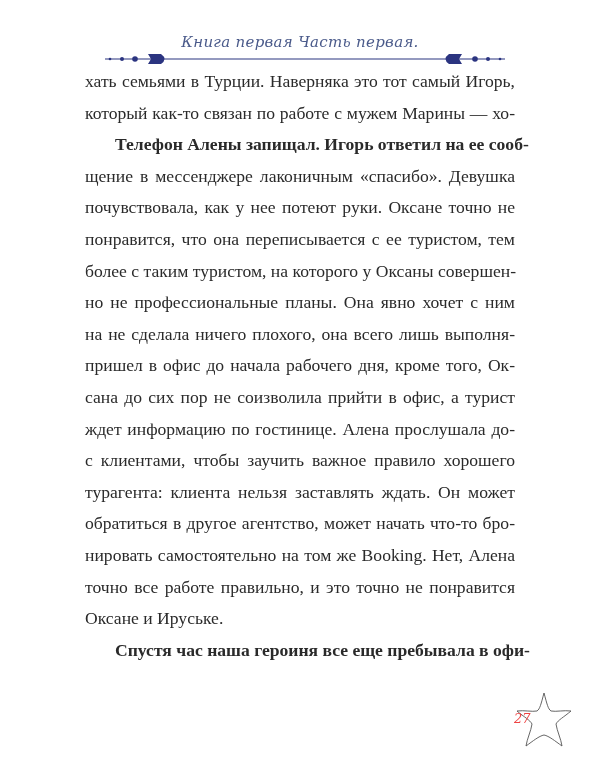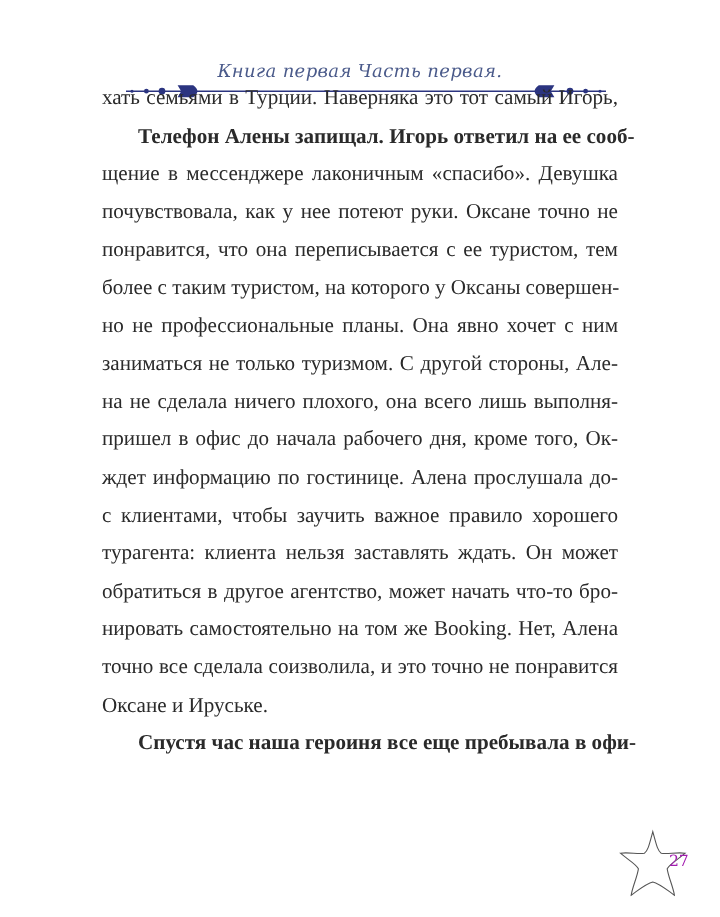--- a/index.html
+++ b/index.html
@@ -1,37 +1,37 @@
 <!DOCTYPE html>
 <html><head>
 <meta charset="utf-8">
 <style>
   html, body { margin: 0; padding: 0; }
   body {
     width: 600px; height: 764px; background: #ffffff; position: relative; overflow: hidden;
     font-family: "Liberation Serif", "DejaVu Serif", serif; color: #2a2a2a;
   }
-  .header { position: absolute; left: 0; top: 17px; width: 600px; height: 70px; }
+  .header { position: absolute; left: 0; top: 0; width: 600px; height: 70px; }
   .running-head {
     position: absolute; left: 0; width: 600px; top: 33px; text-align: center;
     font-family: "DejaVu Serif", serif; font-style: italic; font-size: 15px;
     color: #4a5a8a; letter-spacing: 0.3px;
   }
   .ornament { position: absolute; left: 105px; top: 52px; width: 400px; height: 14px; }
   .body-text {
     position: absolute; left: 85px; top: 66px; width: 430px;
     font-size: 17.6px; line-height: 31.6px; text-align: justify;
   }
   .line { display: block; white-space: nowrap; text-align: justify; text-align-last: justify; height: 31.6px; }
   .line.last { text-align-last: left; }
   .line.indent { padding-left: 30px; font-weight: bold; }
   .page-number-wrap { position: absolute; left: 514px; top: 690px; width: 60px; height: 60px; }
   .page-number {
-    position: absolute; left: 0; top: 21px; width: 60px; text-align: right;
-    font-family: "DejaVu Serif", serif; font-size: 13px; color: #a21caf;
+    position: absolute; left: 0; top: 21px; width: 60px; text-align: left;
+    font-family: "DejaVu Serif", serif; font-style: italic; font-size: 13px; color: #ef4444;
   }
 </style>
 </head>
 <body>
 
 <div class="header">
   <div class="running-head">Книга первая Часть первая.</div>
   <svg class="ornament" viewBox="0 0 400 14" width="400" height="14">
     <line x1="0" y1="7" x2="400" y2="7" stroke="#2b3480" stroke-width="1.2"></line>
 
@@ -43,35 +43,36 @@
 
     <path d="M357 2 L344 2 Q337 7 344 12 L357 12 L354 7 Z" fill="#2b3480"></path>
     <circle cx="370" cy="7" r="2.8" fill="#2b3480"></circle>
     <circle cx="383" cy="7" r="2" fill="#2b3480"></circle>
     <circle cx="395" cy="7" r="1.3" fill="#2b3480"></circle>
   </svg>
 </div>
 
 <div class="body-text">
   <span class="line">хать семьями в Турции. Наверняка это тот самый Игорь,</span>
+  <span class="line">который как-то связан по работе с мужем Марины — хо-</span>
   <span class="line indent">Телефон Алены запищал. Игорь ответил на ее сооб-</span>
   <span class="line">щение в мессенджере лаконичным «спасибо». Девушка</span>
   <span class="line">почувствовала, как у нее потеют руки. Оксане точно не</span>
   <span class="line">понравится, что она переписывается с ее туристом, тем</span>
   <span class="line">более с таким туристом, на которого у Оксаны совершен-</span>
   <span class="line">но не профессиональные планы. Она явно хочет с ним</span>
-  <span class="line">заниматься не только туризмом. С другой стороны, Але-</span>
   <span class="line">на не сделала ничего плохого, она всего лишь выполня-</span>
   <span class="line">пришел в офис до начала рабочего дня, кроме того, Ок-</span>
+  <span class="line">сана до сих пор не соизволила прийти в офис, а турист</span>
   <span class="line">ждет информацию по гостинице. Алена прослушала до-</span>
   <span class="line">с клиентами, чтобы заучить важное правило хорошего</span>
   <span class="line">турагента: клиента нельзя заставлять ждать. Он может</span>
   <span class="line">обратиться в другое агентство, может начать что-то бро-</span>
   <span class="line">нировать самостоятельно на том же Booking. Нет, Алена</span>
-  <span class="line">точно все сделала соизволила, и это точно не понравится</span>
+  <span class="line">точно все работе правильно, и это точно не понравится</span>
   <span class="line last">Оксане и Ируське.</span>
   <span class="line indent">Спустя час наша героиня все еще пребывала в офи-</span>
 
 </div>
 
 <div class="page-number-wrap">
   <svg width="60" height="60" viewBox="0 0 60 60" style="position:absolute;left:0;top:0;">
     <path d="M30 3
              C33 14 34 19 37 21
              C42 22 50 20 57 21

